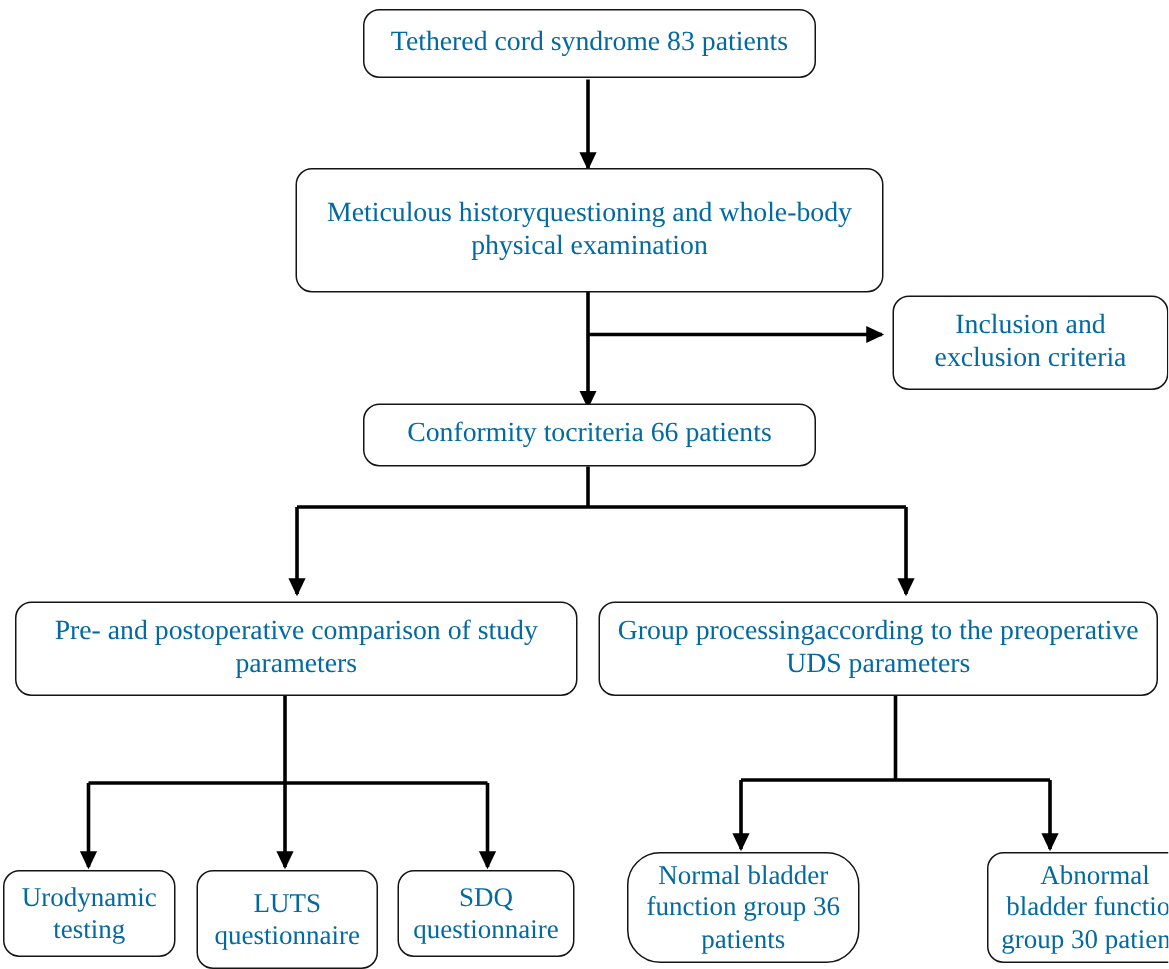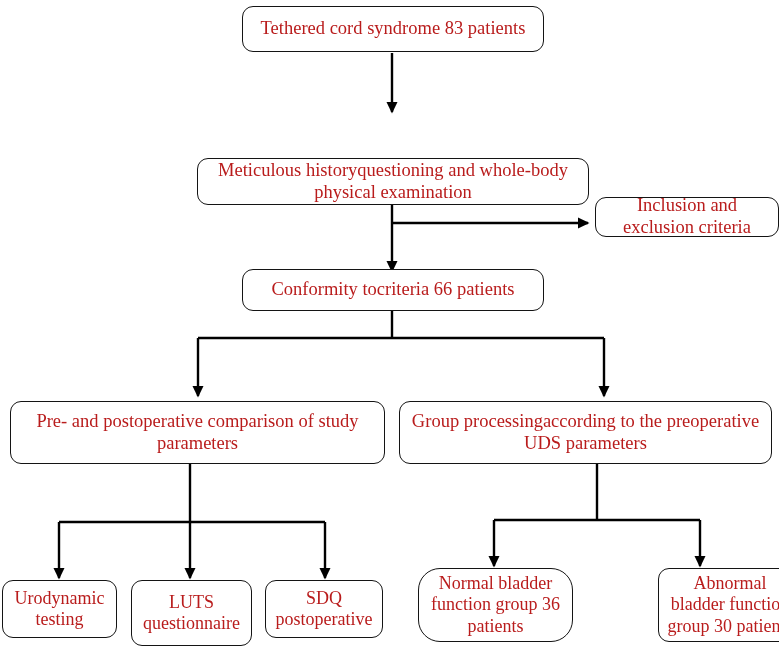--- a/index.html
+++ b/index.html
@@ -22,21 +22,21 @@
     width: 779px;
     height: 646px;
     pointer-events: none;
   }
   .node {
     position: absolute;
     box-sizing: border-box;
     border: 1.3px solid #141414;
     border-radius: 11px;
     background: #ffffff;
-    color: #b91c1c;
+    color: #0369a1;
     display: flex;
     align-items: center;
     justify-content: center;
     text-align: center;
     line-height: 1.18;
     font-size: 18.5px;
     padding: 8px 8px;
     z-index: 2;
   }
   .node span {
@@ -77,25 +77,25 @@
       <line x1="494" y1="520" x2="700" y2="520"></line>
       <line x1="494" y1="520" x2="494" y2="566" marker-end="url(#arrow)"></line>
       <line x1="700" y1="520" x2="700" y2="566" marker-end="url(#arrow)"></line>
     </g>
   </svg>
 
   <div class="node" style="left:242px; top:6px; width:302px; height:46px;">
     <span>Tethered cord syndrome 83 patients</span>
   </div>
 
-  <div class="node" style="left:197px; top:112px; width:392px; height:47px;margin-top:46px;">
+  <div class="node" style="left:197px; top:112px; width:392px; height:83px;">
     <span>Meticulous historyquestioning and whole-body physical examination</span>
   </div>
 
-  <div class="node" style="left:595px; top:197px; width:184px; height:40px;">
+  <div class="node" style="left:595px; top:197px; width:184px; height:63px;">
     <span>Inclusion and exclusion criteria</span>
   </div>
 
   <div class="node" style="left:242px; top:269px; width:302px; height:42px;">
     <span>Conformity tocriteria 66 patients</span>
   </div>
 
   <div class="node" style="left:10px; top:401px; width:375px; height:63px;">
     <span>Pre- and postoperative comparison of study parameters</span>
   </div>
@@ -106,21 +106,21 @@
 
   <div class="node" style="left:399px; top:401px; width:373px; height:63px;">
     <span>Group processingaccording to the preoperative UDS parameters</span>
   </div>
 
   <div class="node n-small" style="left:131px; top:580px; width:121px; height:66px;">
     <span>LUTS questionnaire</span>
   </div>
 
   <div class="node n-small" style="left:265px; top:580px; width:118px; height:58px;">
-    <span>SDQ postoperative</span>
+    <span>SDQ questionnaire</span>
   </div>
 
   <div class="node n-small" style="left:418px; top:568px; width:155px; height:74px;border-radius:22px;">
     <span>Normal bladder function group 36 patients</span>
   </div>
 
   <div class="node n-small" style="left:658px; top:568px; width:144px; height:74px;">
     <span>Abnormal bladder function group 30 patients</span>
   </div>
 

